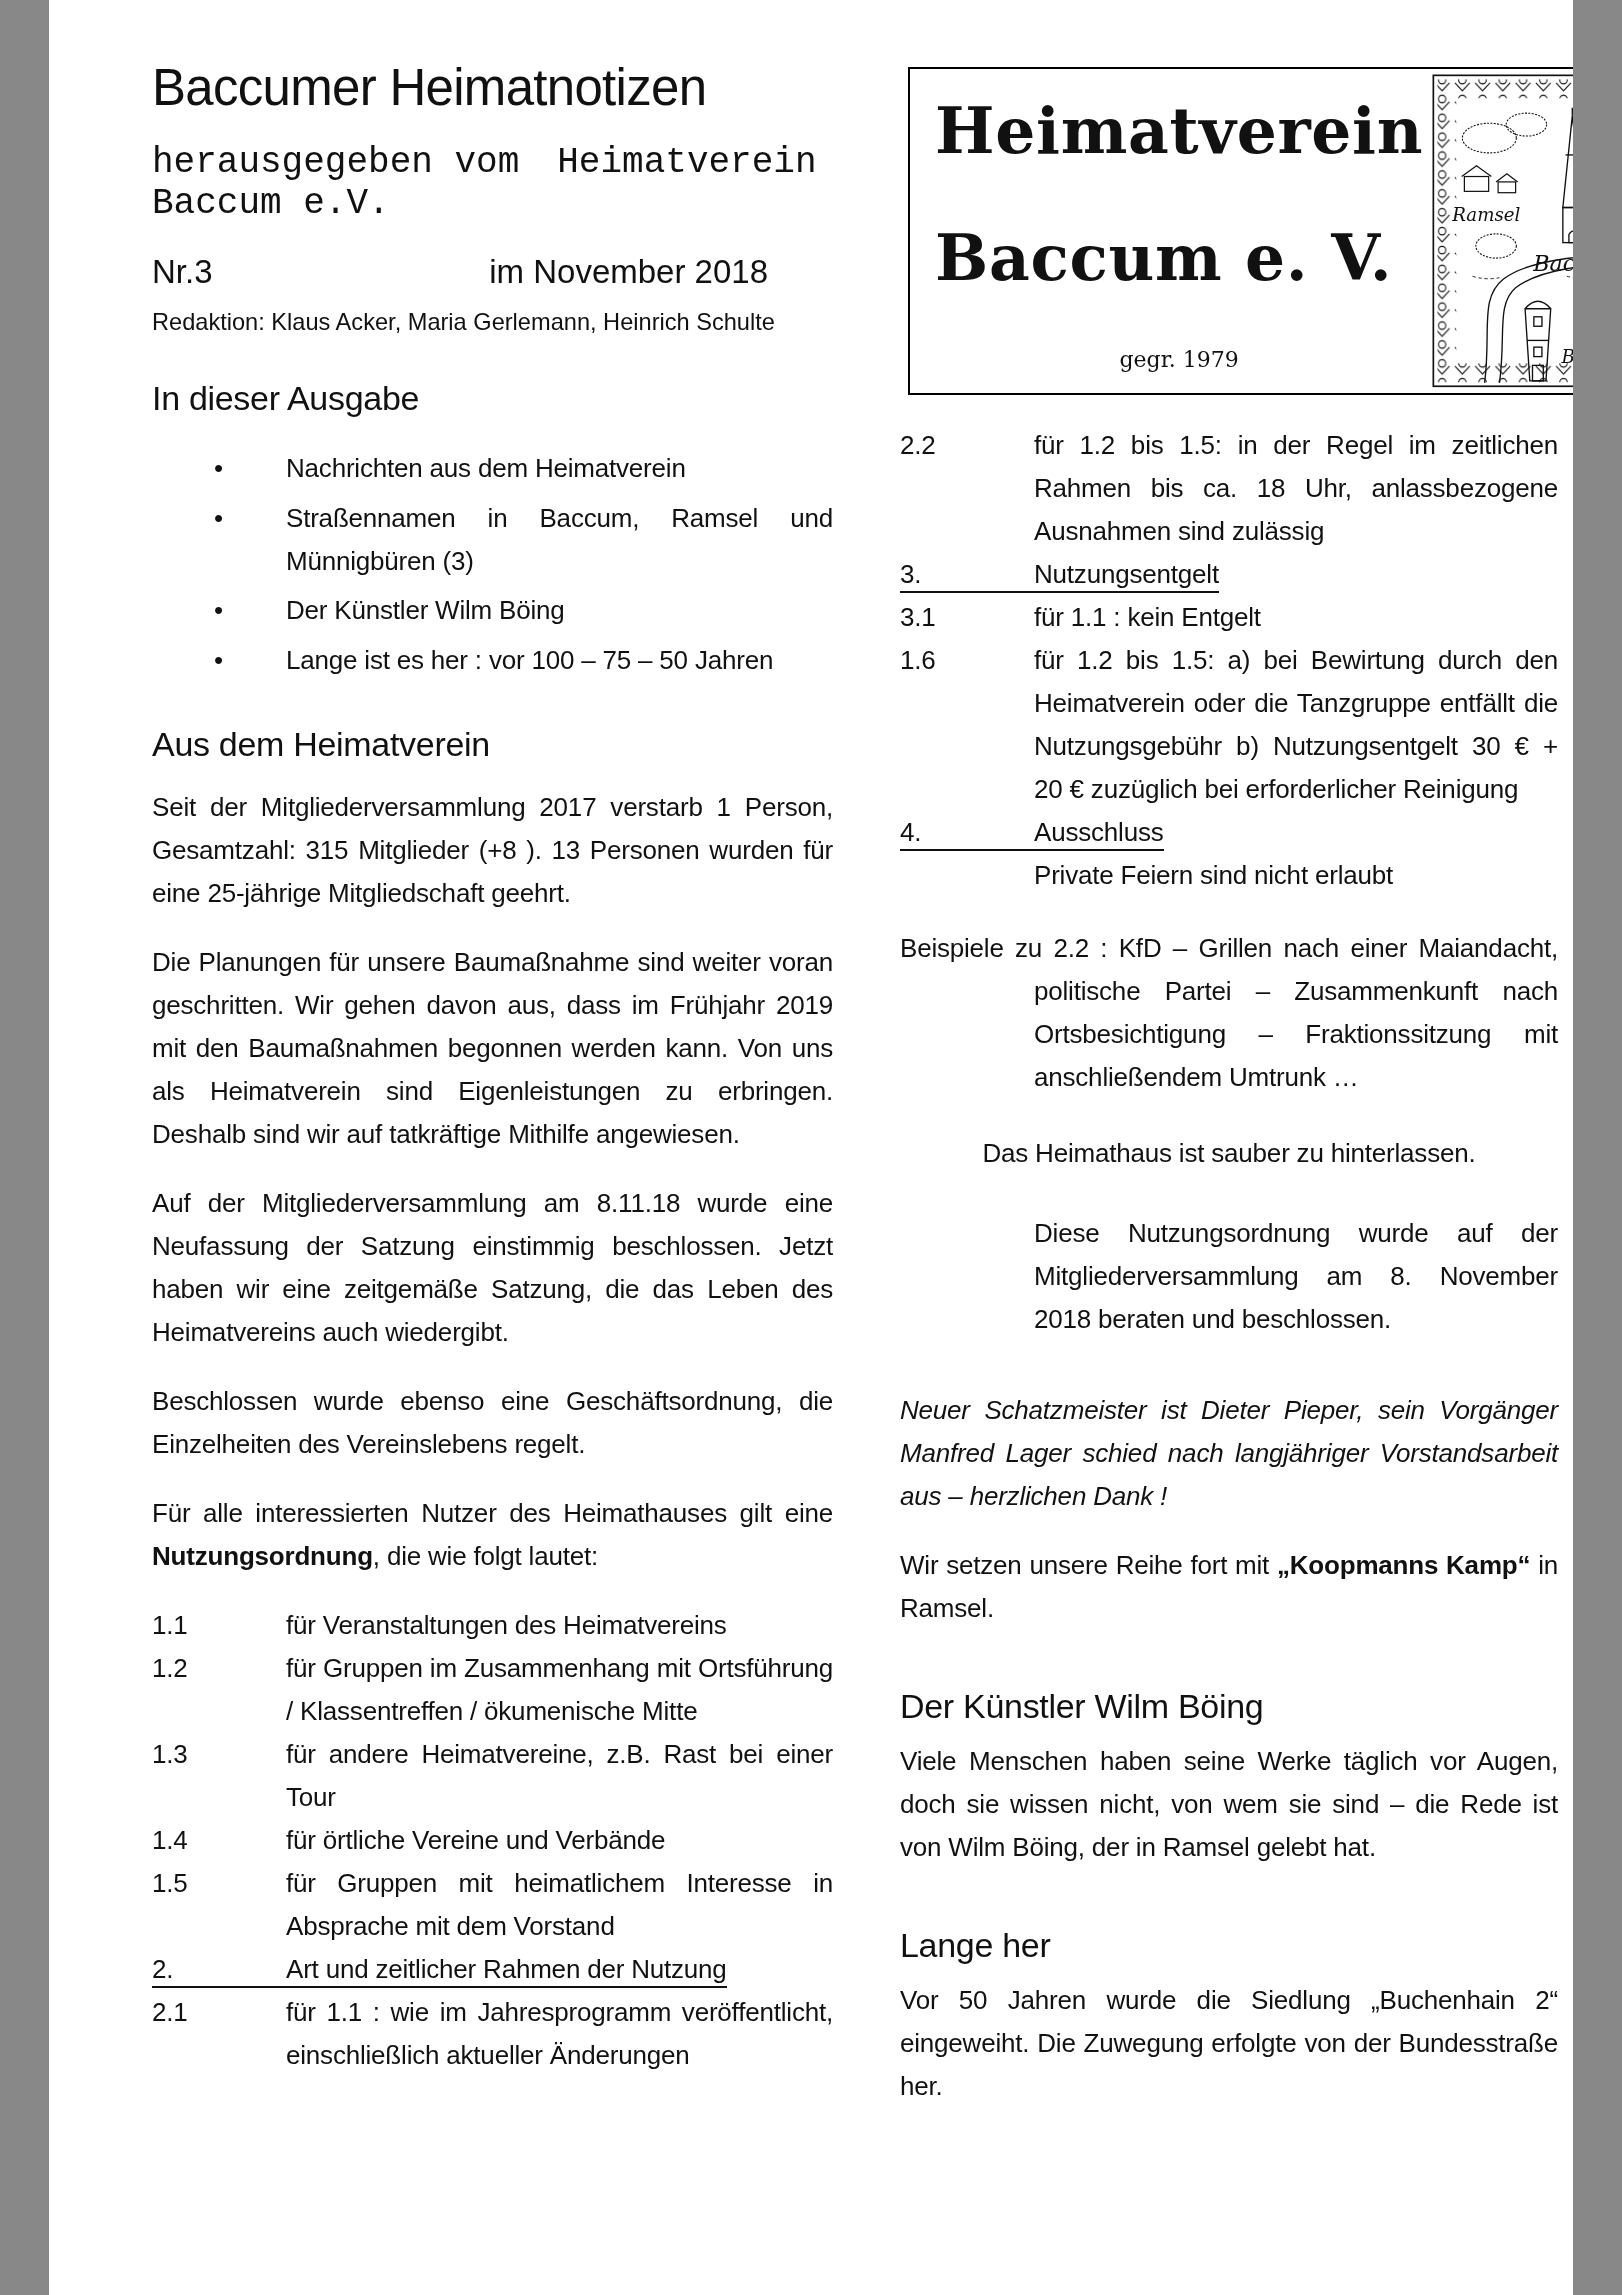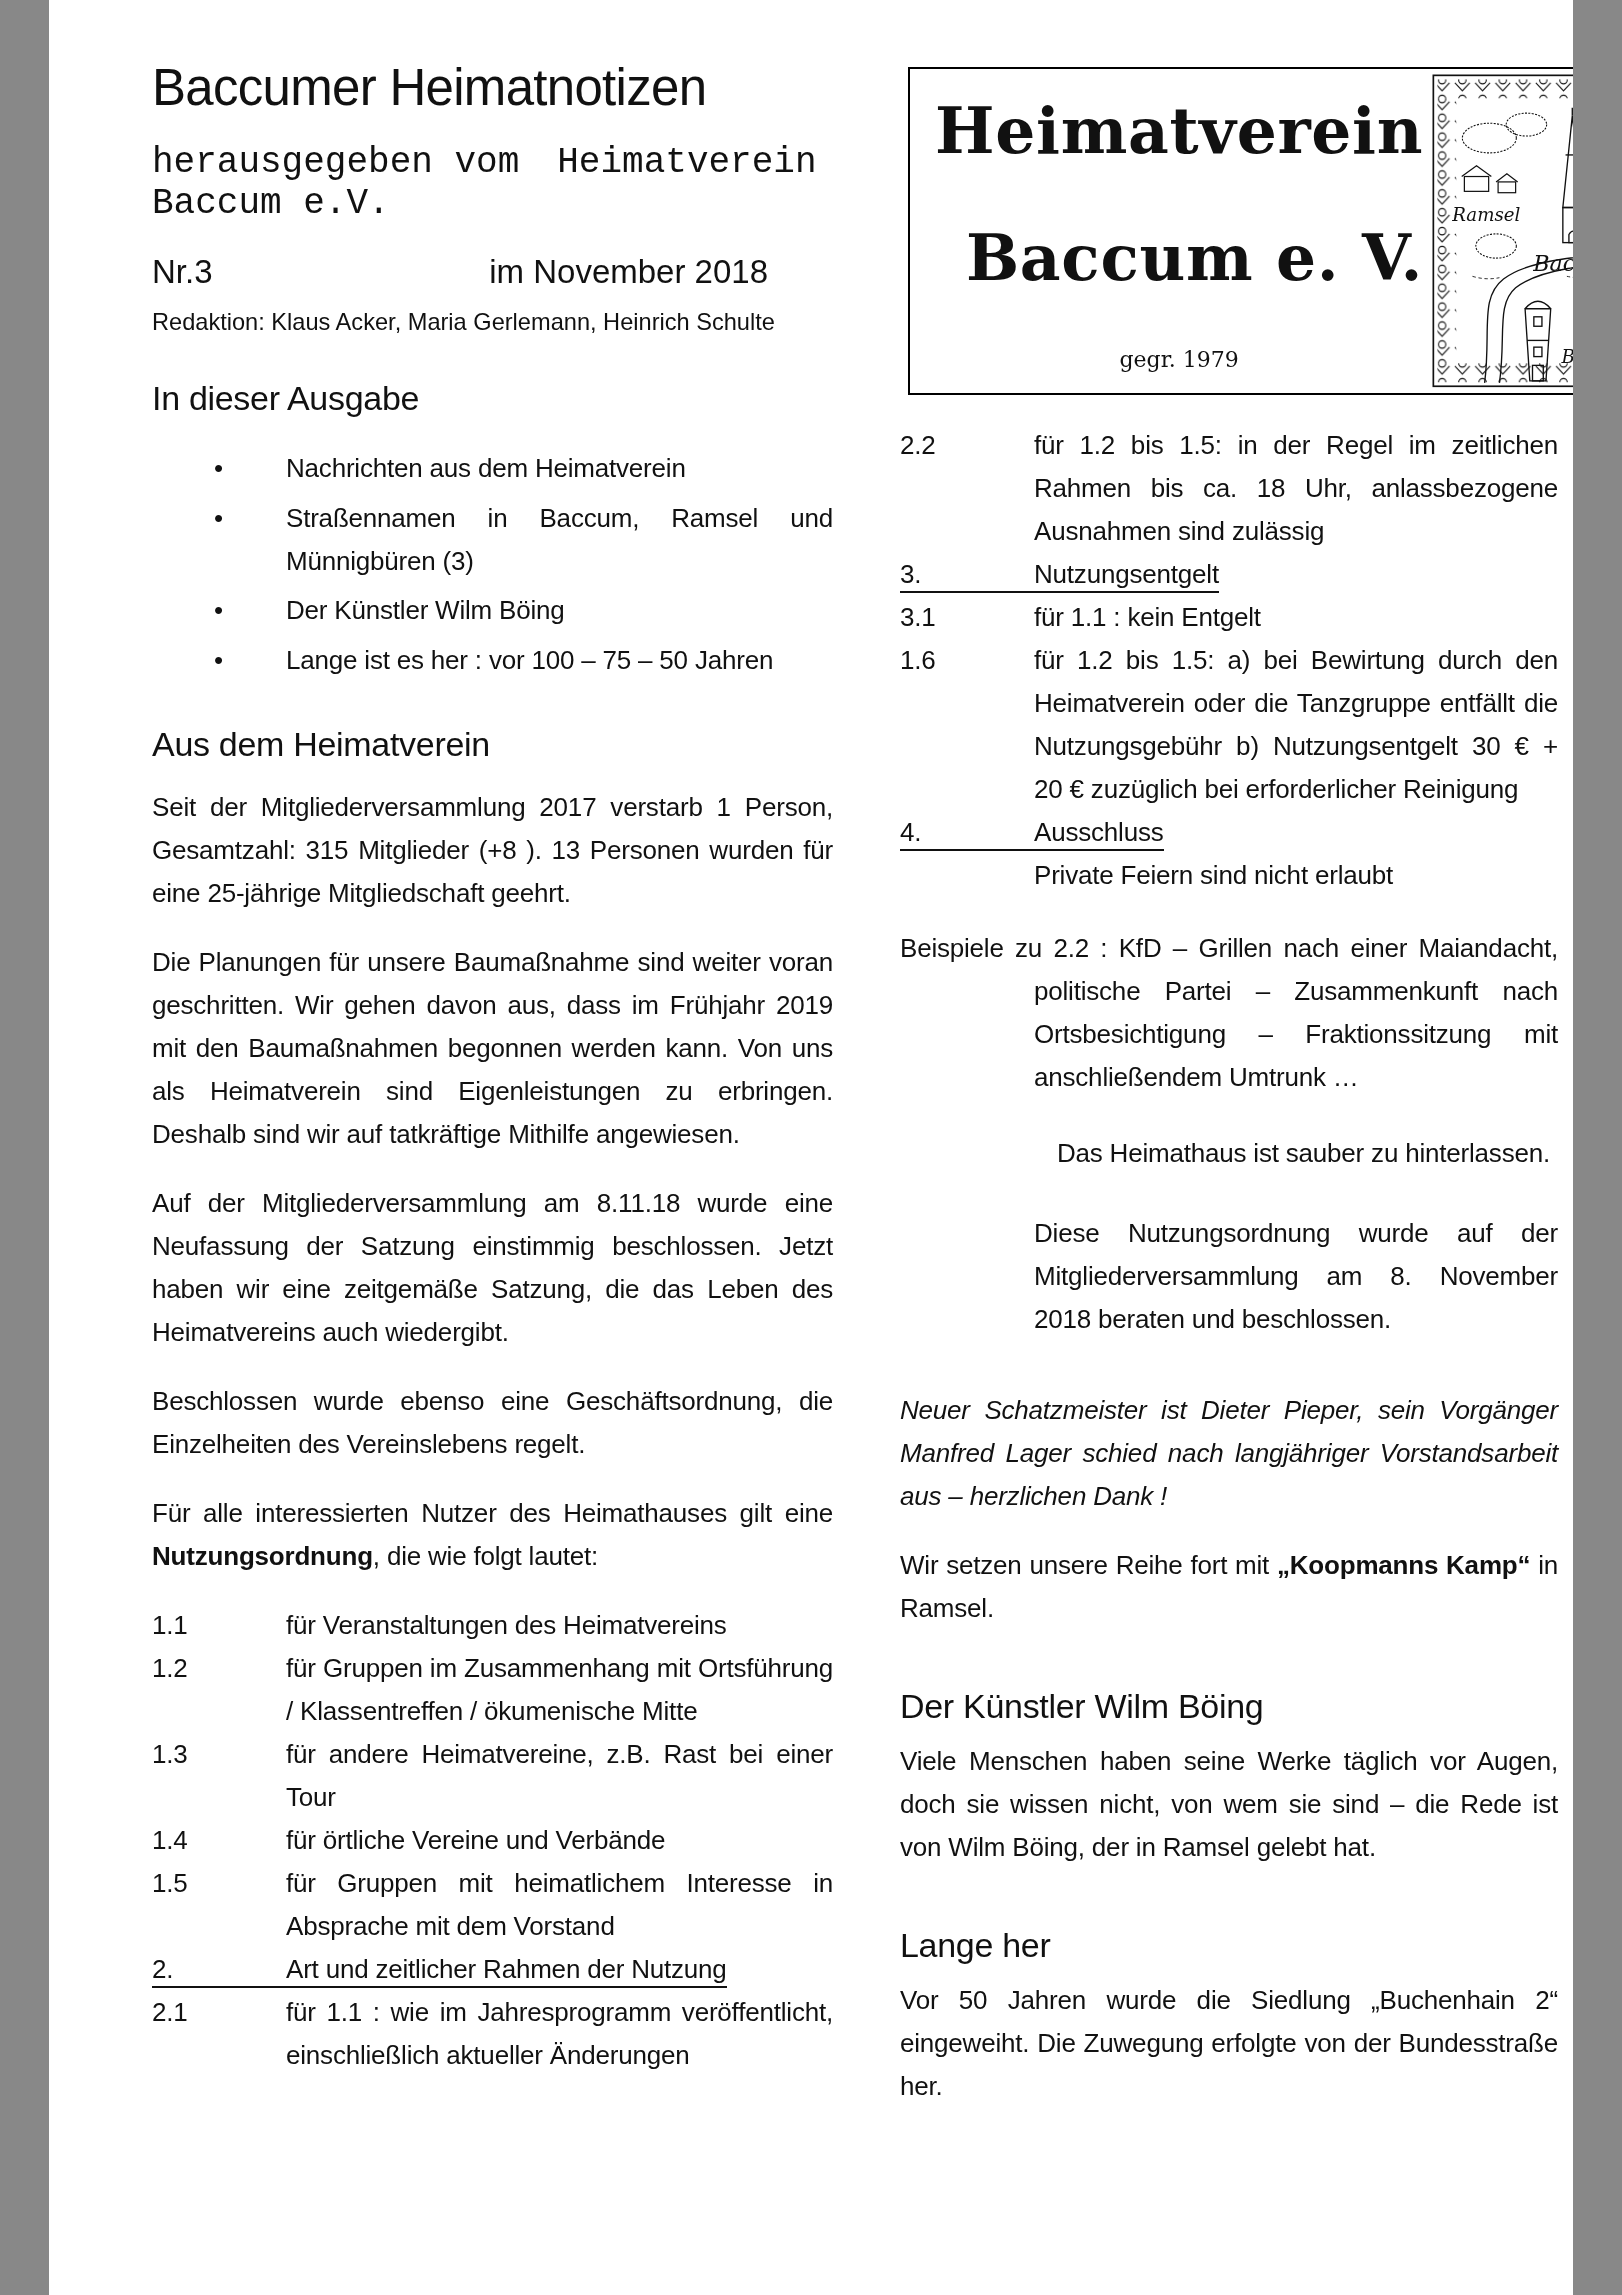--- a/index.html
+++ b/index.html
@@ -31,30 +31,30 @@
   
   .rule-row{display:flex;margin:0;}
   .rule-num{flex:0 0 134px;}
   .rule-text{flex:1;text-align:justify;}
   .rule-head-row{margin:0;}
   .rule-head-ul{border-bottom:2.6px solid #111;padding-bottom:2px;}
   .rule-num-inline{display:inline-block;width:134px;}
   
   .col-right{position:absolute;left:851px;top:424px;width:658px;}
   .hang{padding-left:134px;text-indent:-134px;text-align:justify;margin:30px 0 0;}
-  .plain{margin:33px 8px 0;text-align:right;}
+  .plain{margin:33px 0 0;text-align:center;}
   .indent-block{margin:37px 0 0 134px;text-align:justify;}
   .gap-top{margin-top:48px;font-style:italic;}
   
   .logo-box{
     position:absolute;left:859px;top:67px;width:722px;height:328px;
     border:2.6px solid #000;background:#fff;display:flex;box-sizing:border-box;
   }
   .logo-left{flex:1 1 auto;display:flex;flex-direction:column;padding:31px 3.9px 11.8px 25px;}
-  .fraktur{font-family:"DejaVu Serif", serif;font-weight:bold;letter-spacing:0.7px;text-align:right;}
+  .fraktur{font-family:"DejaVu Serif", serif;font-weight:bold;letter-spacing:0.7px;}
   .logo-l1{font-size:63px;line-height:1;}
   .logo-l2{font-size:63px;line-height:1;margin-top:64px;}
   .logo-founded{font-family:"DejaVu Serif", serif;font-size:22px;margin-top:auto;align-self:center;padding-bottom:9.2px;}
   .logo-right{flex:0 0 327px;padding:5.2px 5.2px 5.2px 0;}
   .logo-right svg{width:100%;height:100%;}
   .sketch-label{font-family:"DejaVu Serif", serif;font-style:italic;fill:#111;}
 </style>
 </head>
 <body>
 

